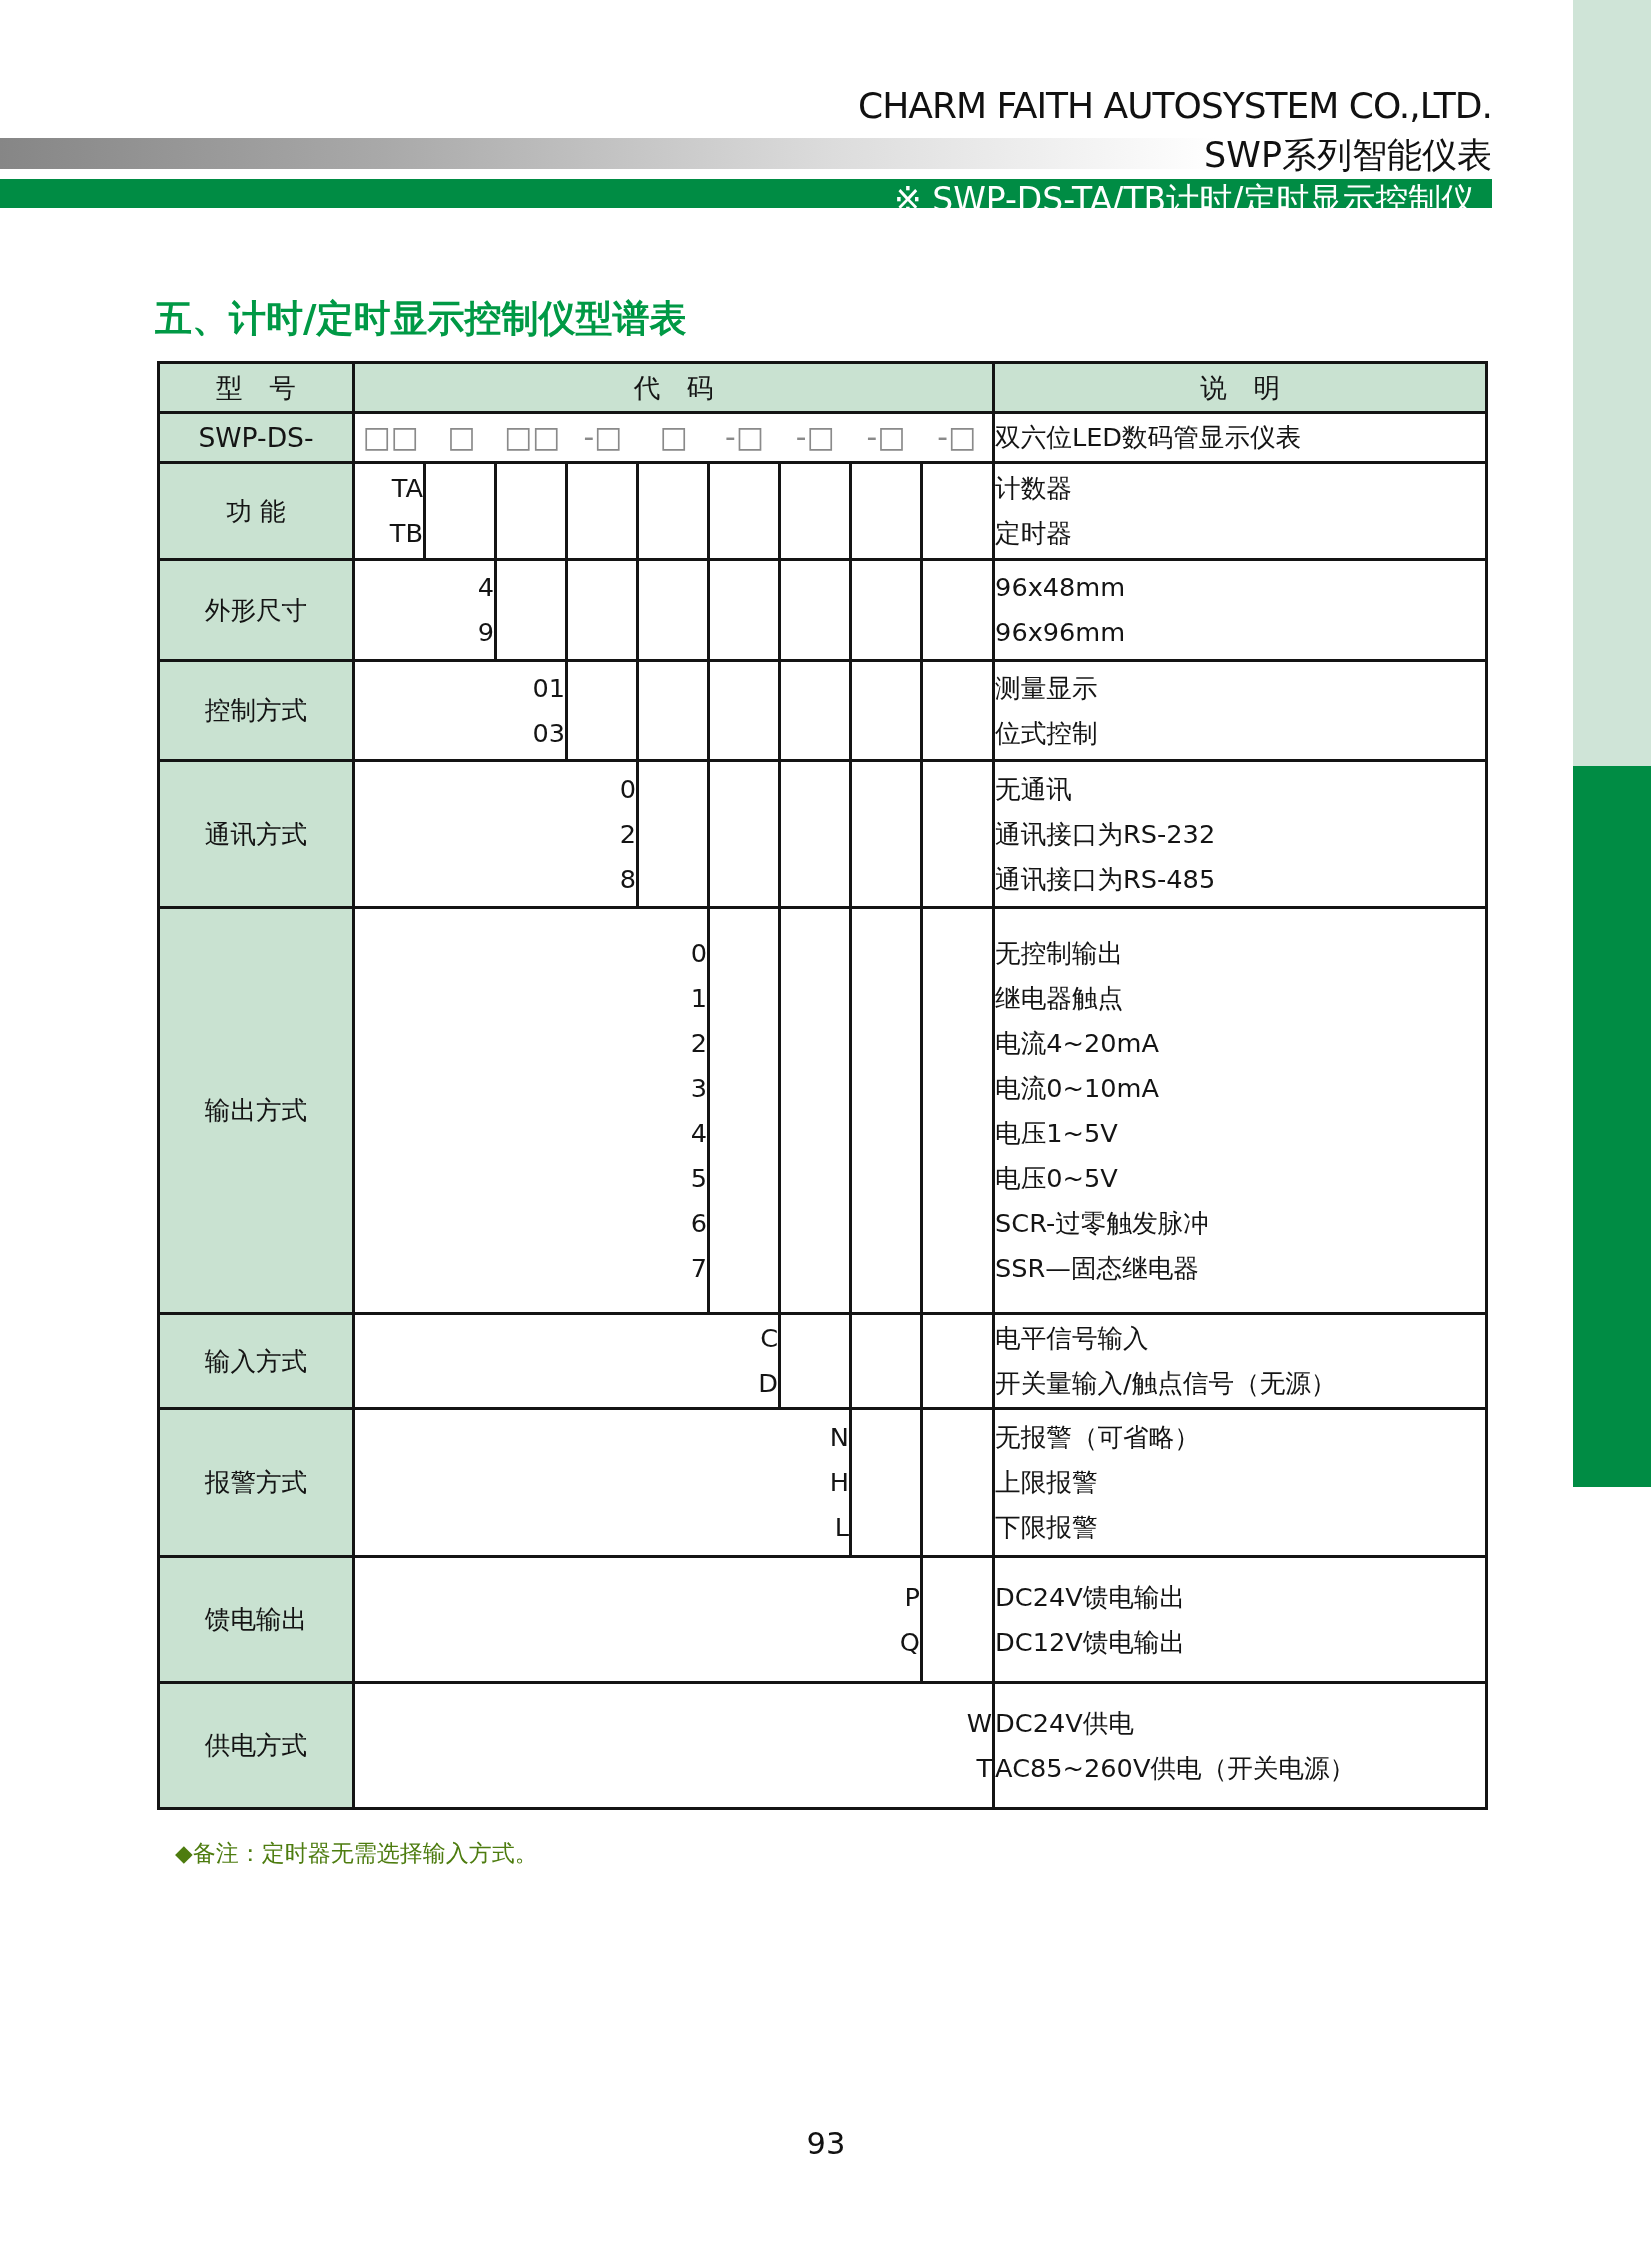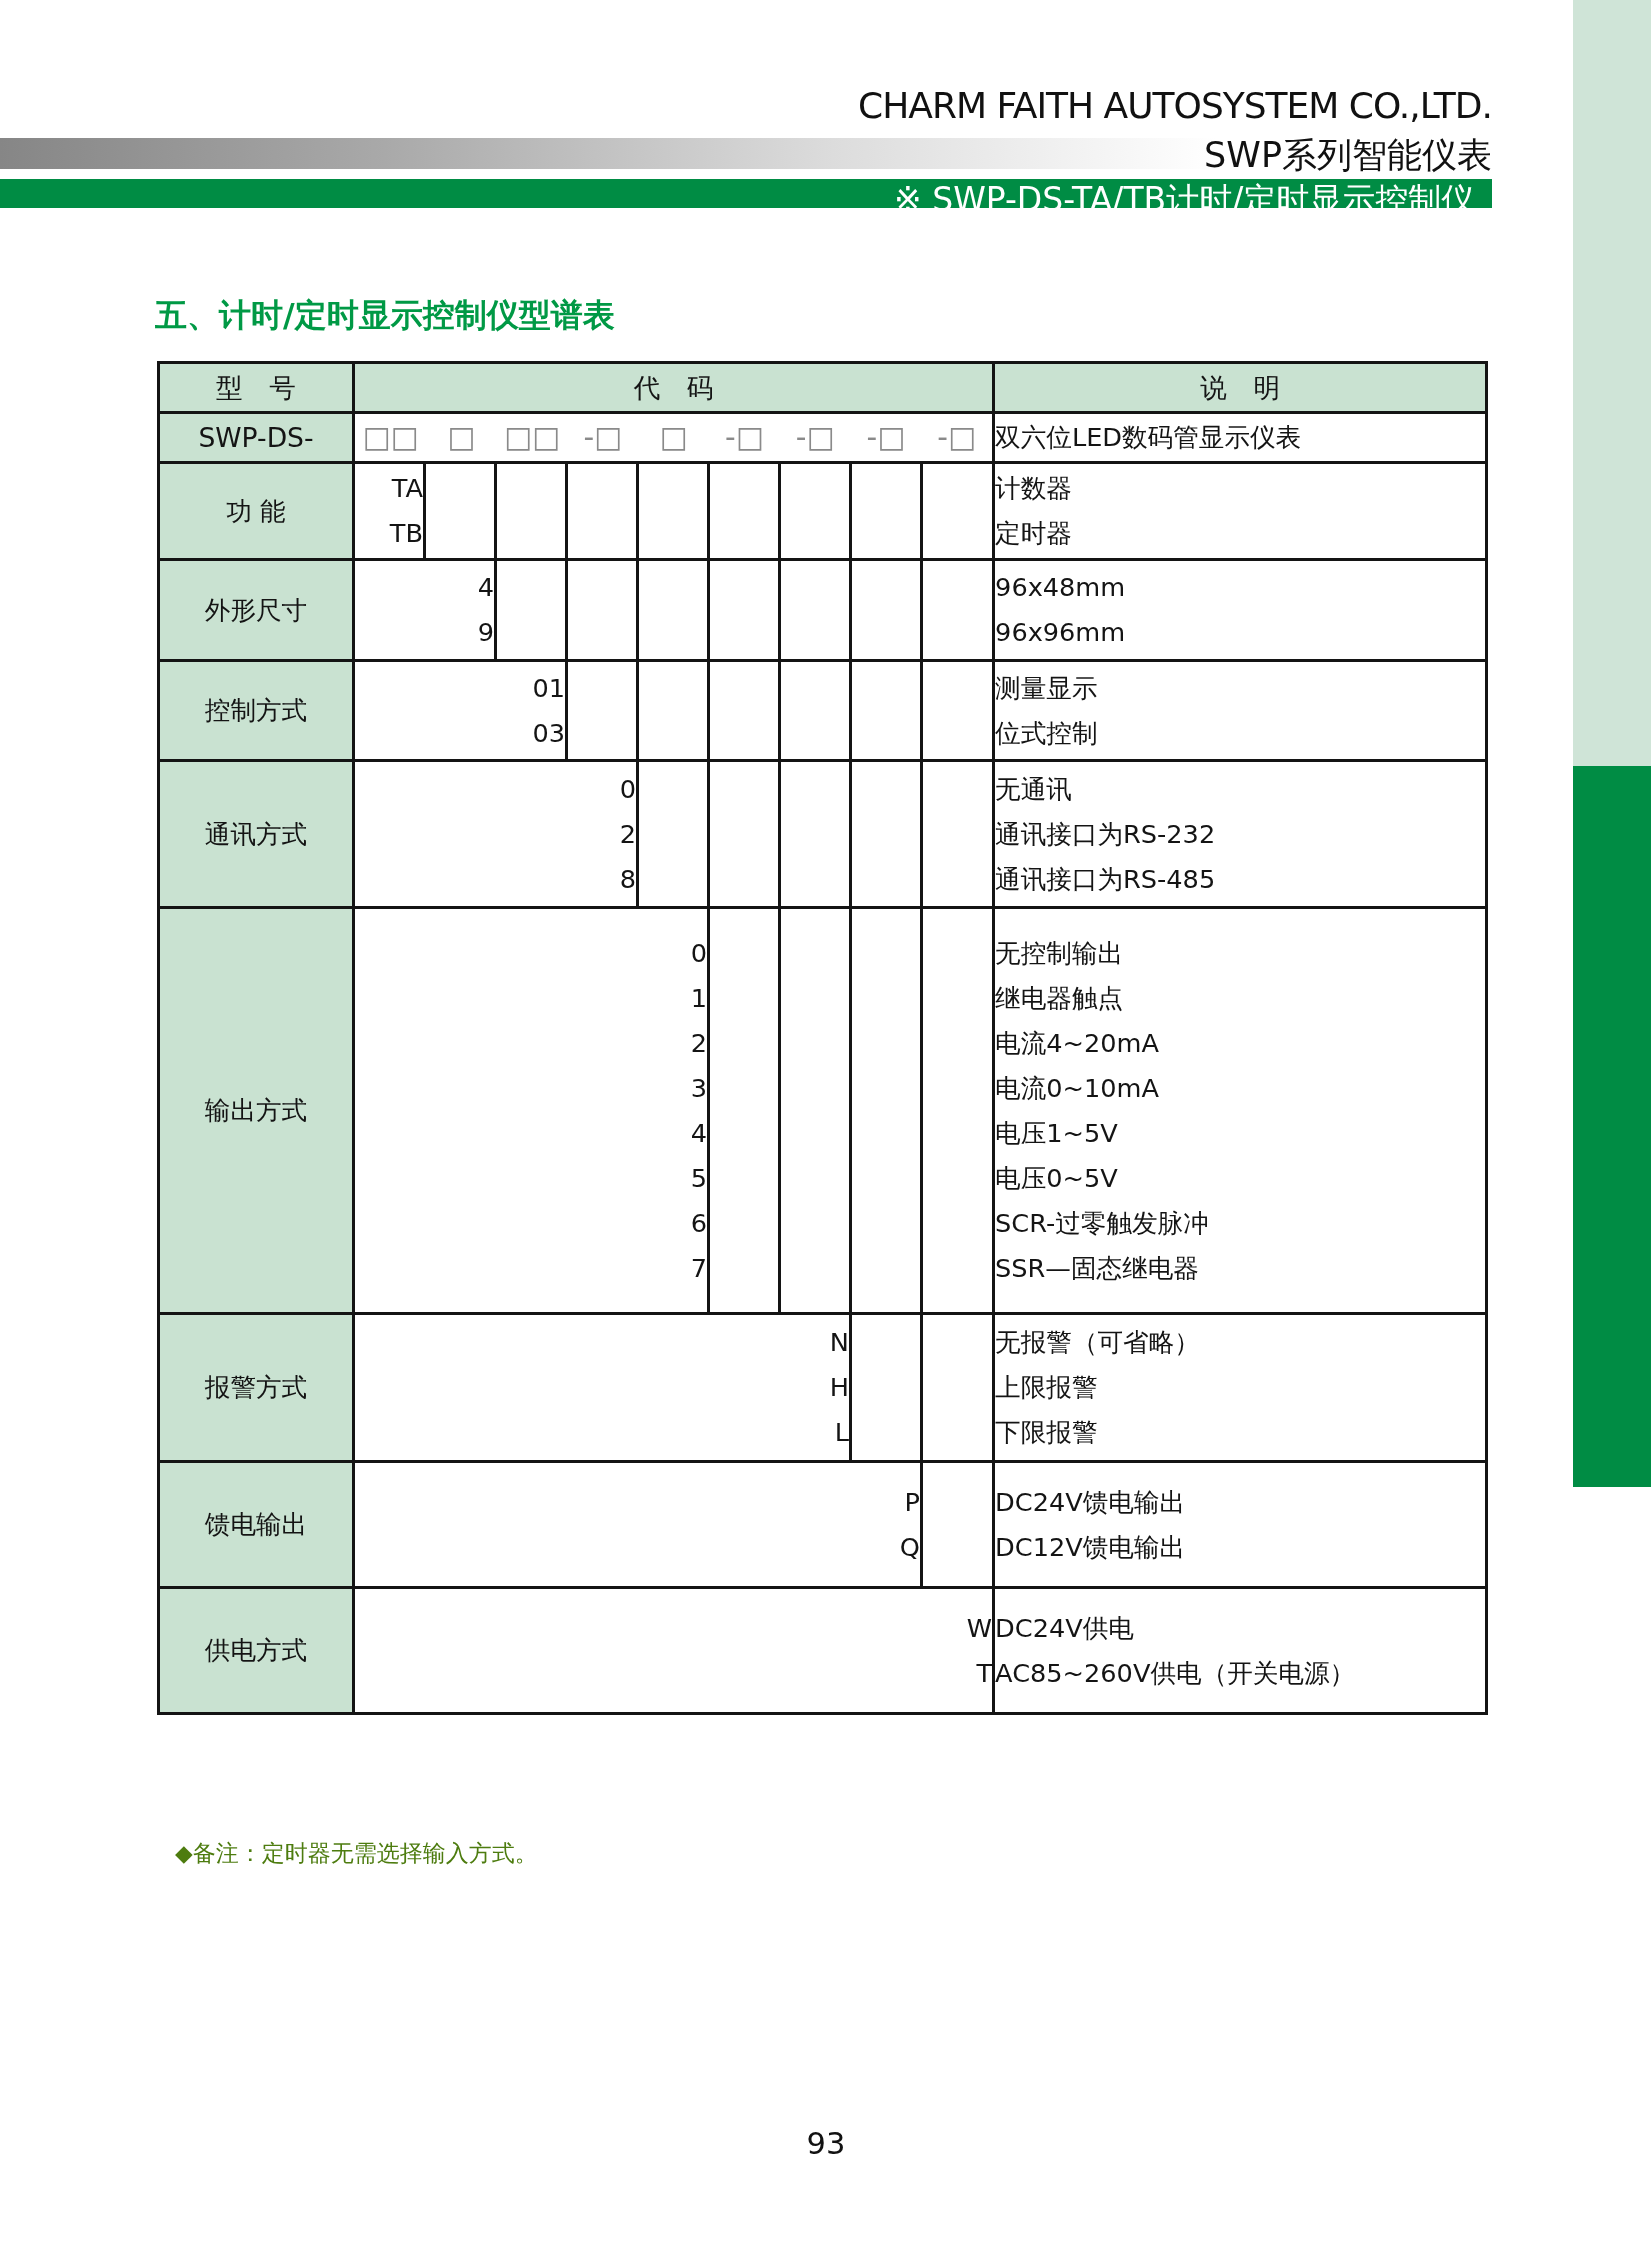--- a/index.html
+++ b/index.html
@@ -13,21 +13,21 @@
   .sidebar-dark{position:absolute;left:1573px;top:766px;width:79px;height:721px;background:#008C44;}
 
   
   .company{position:absolute;top:85px;right:160px;font-size:36px;letter-spacing:-1px;white-space:nowrap;color:#111;}
   .graybar{position:absolute;left:0;top:138px;width:1281px;height:30.5px;
     background:linear-gradient(to right,#868686 0%,#a9a9a9 30%,#dcdcdc 65%,#ffffff 95%);}
   .series{position:absolute;top:132px;right:160px;font-size:35px;white-space:nowrap;color:#111;}
   .banner{position:absolute;left:0;top:179px;width:1492px;height:29px;background:#008C44;
     color:#ffffff;font-size:33px;line-height:41px;text-align:right;padding-right:17.7px;
     box-sizing:border-box;white-space:nowrap;}
-  .section-title{position:absolute;left:155px;top:294px;font-size:32px;font-weight:bold;color:#009945;white-space:nowrap;}
+  .section-title{position:absolute;left:155px;top:294px;font-size:37px;font-weight:bold;color:#009945;white-space:nowrap;}
 
   
   table.spec{position:absolute;left:157px;top:361px;width:1327px;border-collapse:collapse;table-layout:fixed;}
   table.spec td,table.spec th{border:3px solid #141414;padding:0;vertical-align:middle;}
   .green{background:#C9E2D1;}
   th.hdr{font-weight:normal;font-size:26.6px;text-align:center;}
   .model-cell{font-size:26.6px;text-align:center;}
   .label-cell{font-size:25.6px;text-align:center;}
   .code-cell{text-align:right;padding-right:21.7px;}
   .desc-cell{text-align:left;padding-left:29.6px;font-size:25.6px;}
@@ -184,20 +184,34 @@
           <div class="line">无控制输出</div>
           <div class="line">继电器触点</div>
           <div class="line">电流4~20mA</div>
           <div class="line">电流0~10mA</div>
           <div class="line">电压1~5V</div>
           <div class="line">电压0~5V</div>
           <div class="line">SCR-过零触发脉冲</div>
           <div class="line">SSR—固态继电器</div>
         </td>
       </tr>
+      <tr style="height: 95px;">
+        <td class="label-cell green">输入方式</td>
+        <td class="code-cell" colspan="6">
+          <div class="line">C</div>
+          <div class="line">D</div>
+        </td>
+        <td class="empty-cell"></td>
+        <td class="empty-cell"></td>
+        <td class="empty-cell"></td>
+        <td class="desc-cell">
+          <div class="line">电平信号输入</div>
+          <div class="line">开关量输入/触点信号（无源）</div>
+        </td>
+      </tr>
       <tr style="height: 148px;">
         <td class="label-cell green">报警方式</td>
         <td class="code-cell" colspan="7">
           <div class="line">N</div>
           <div class="line">H</div>
           <div class="line">L</div>
         </td>
         <td class="empty-cell"></td>
         <td class="empty-cell"></td>
         <td class="desc-cell">

